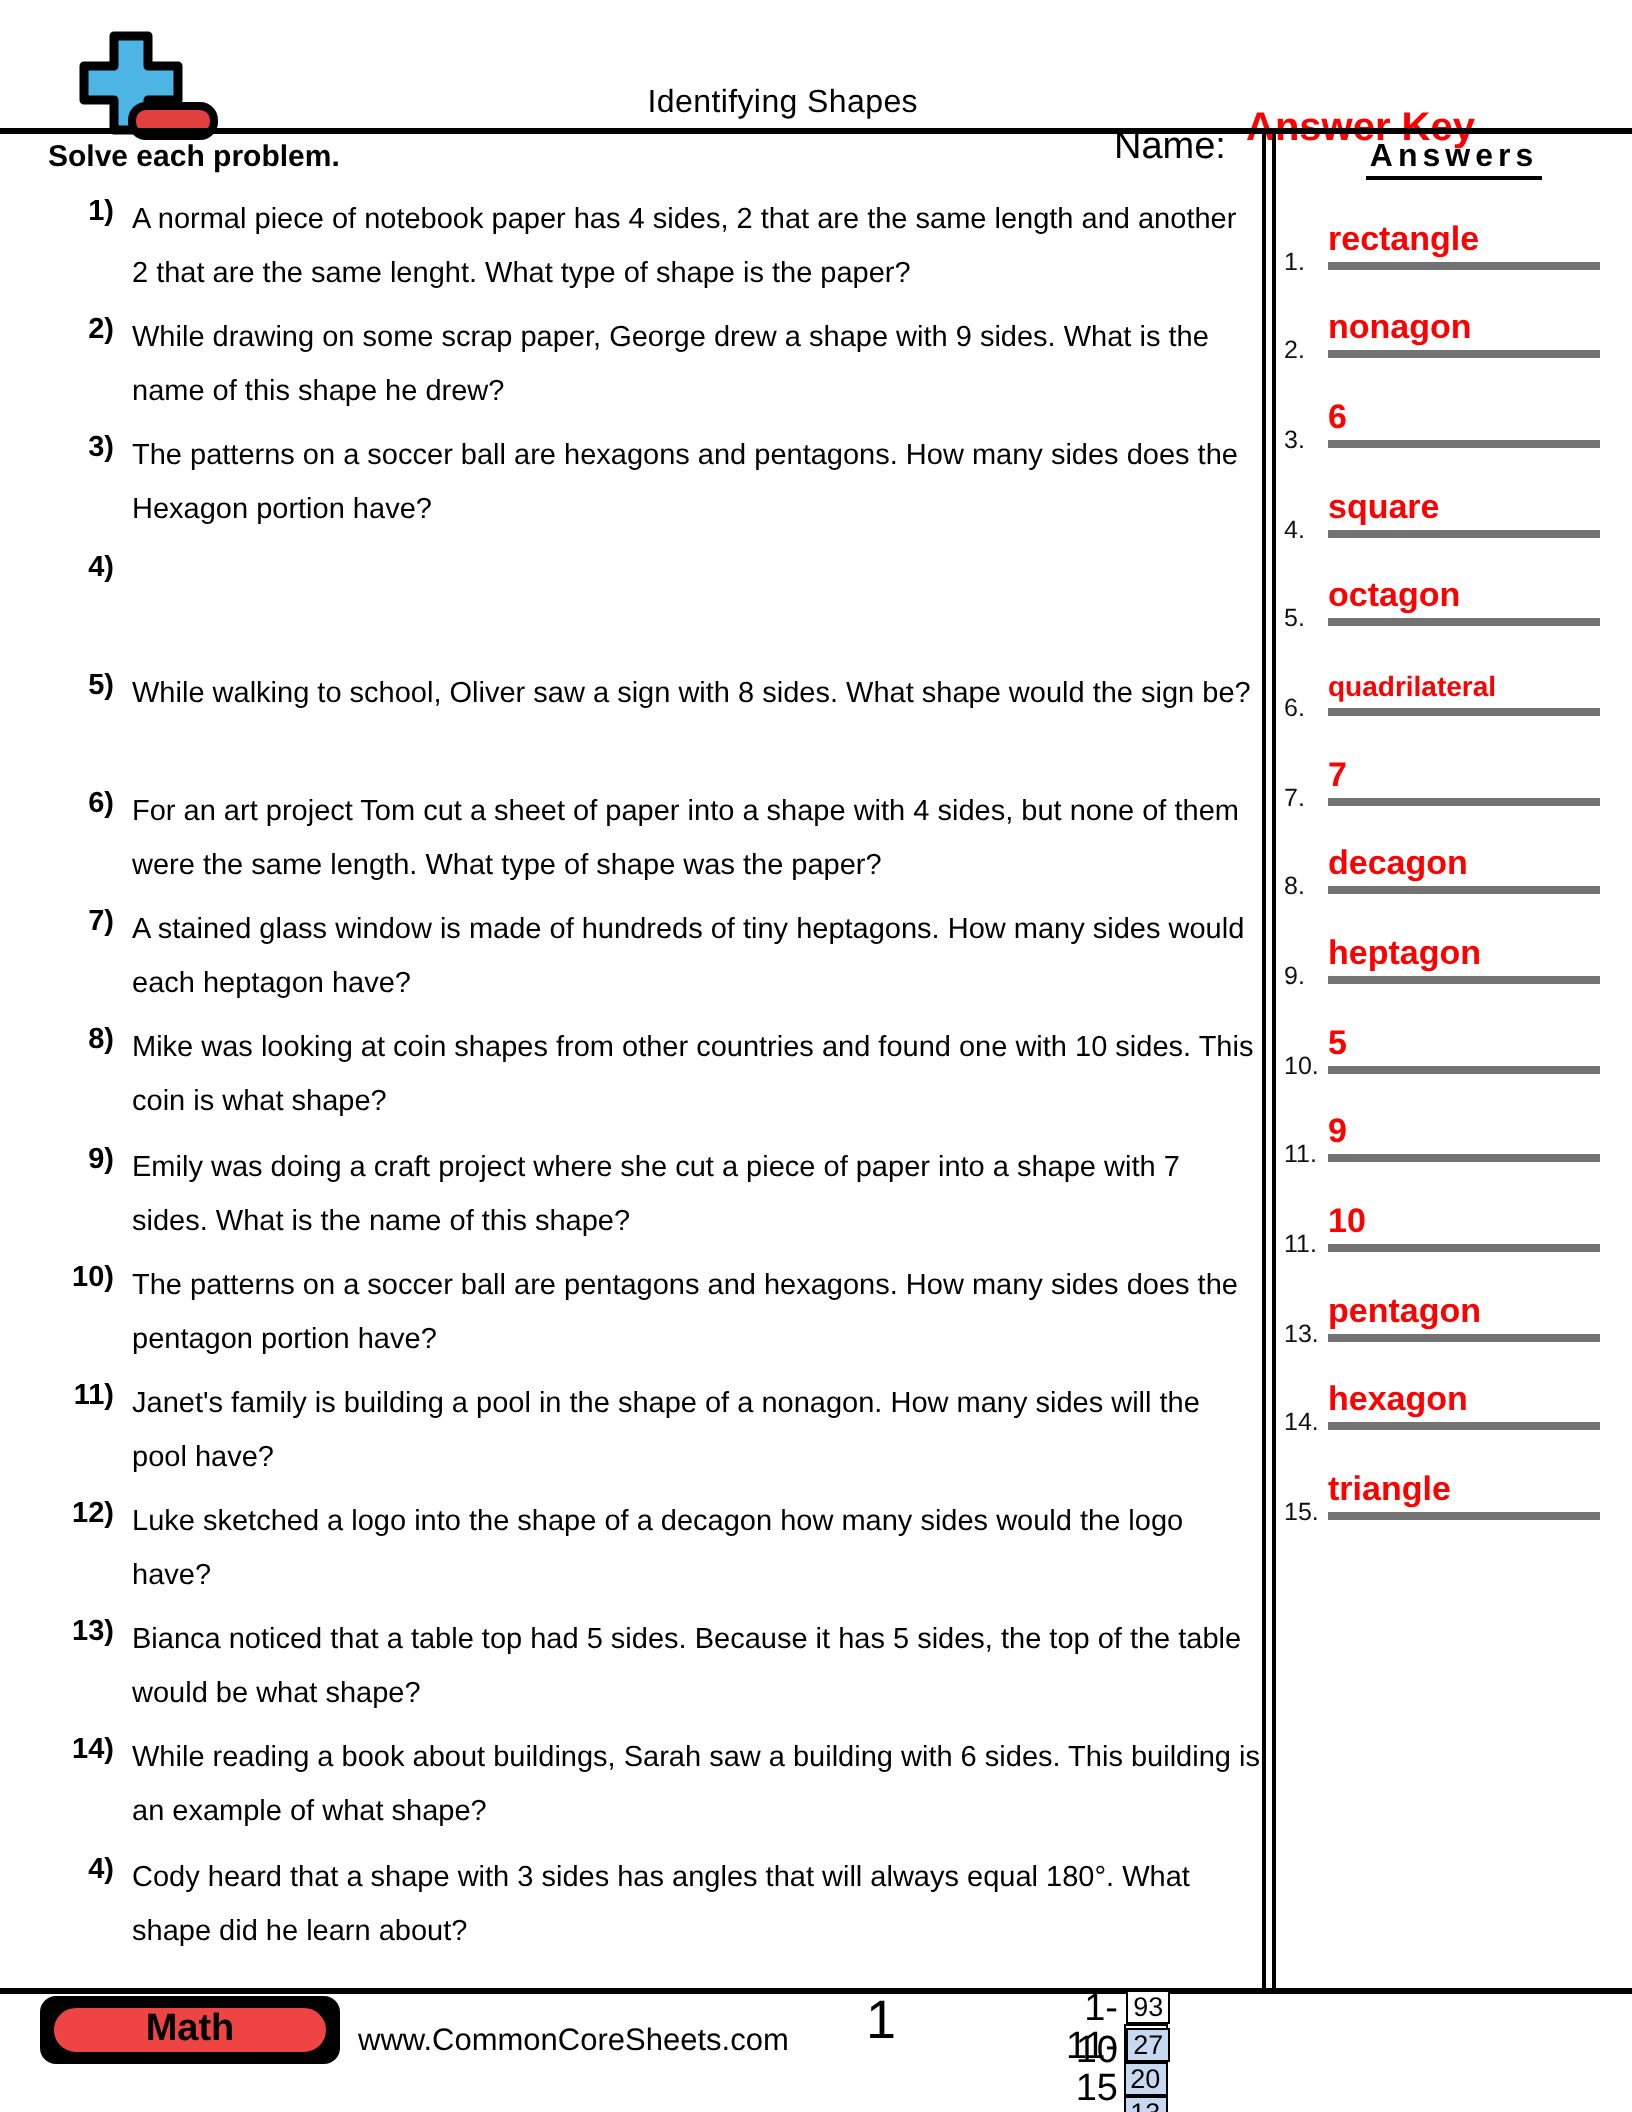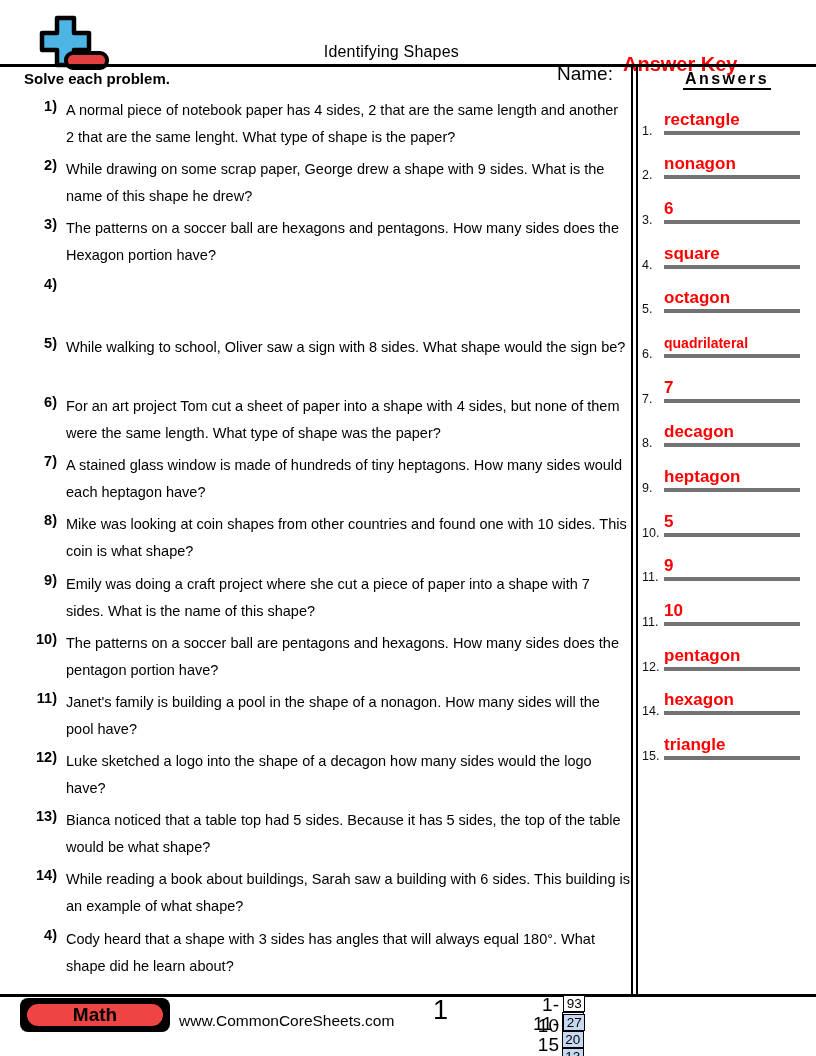--- a/index.html
+++ b/index.html
@@ -236,21 +236,21 @@
   </div>
 
   <div class="a-row">
     <span class="a-num">11.</span>
     <span class="a-line">
       <span class="a-val">10</span>
     </span>
   </div>
 
   <div class="a-row">
-    <span class="a-num">12.</span>
+    <span class="a-num">13.</span>
     <span class="a-line">
       <span class="a-val">pentagon</span>
     </span>
   </div>
 
   <div class="a-row">
     <span class="a-num">14.</span>
     <span class="a-line">
       <span class="a-val">hexagon</span>
     </span>

